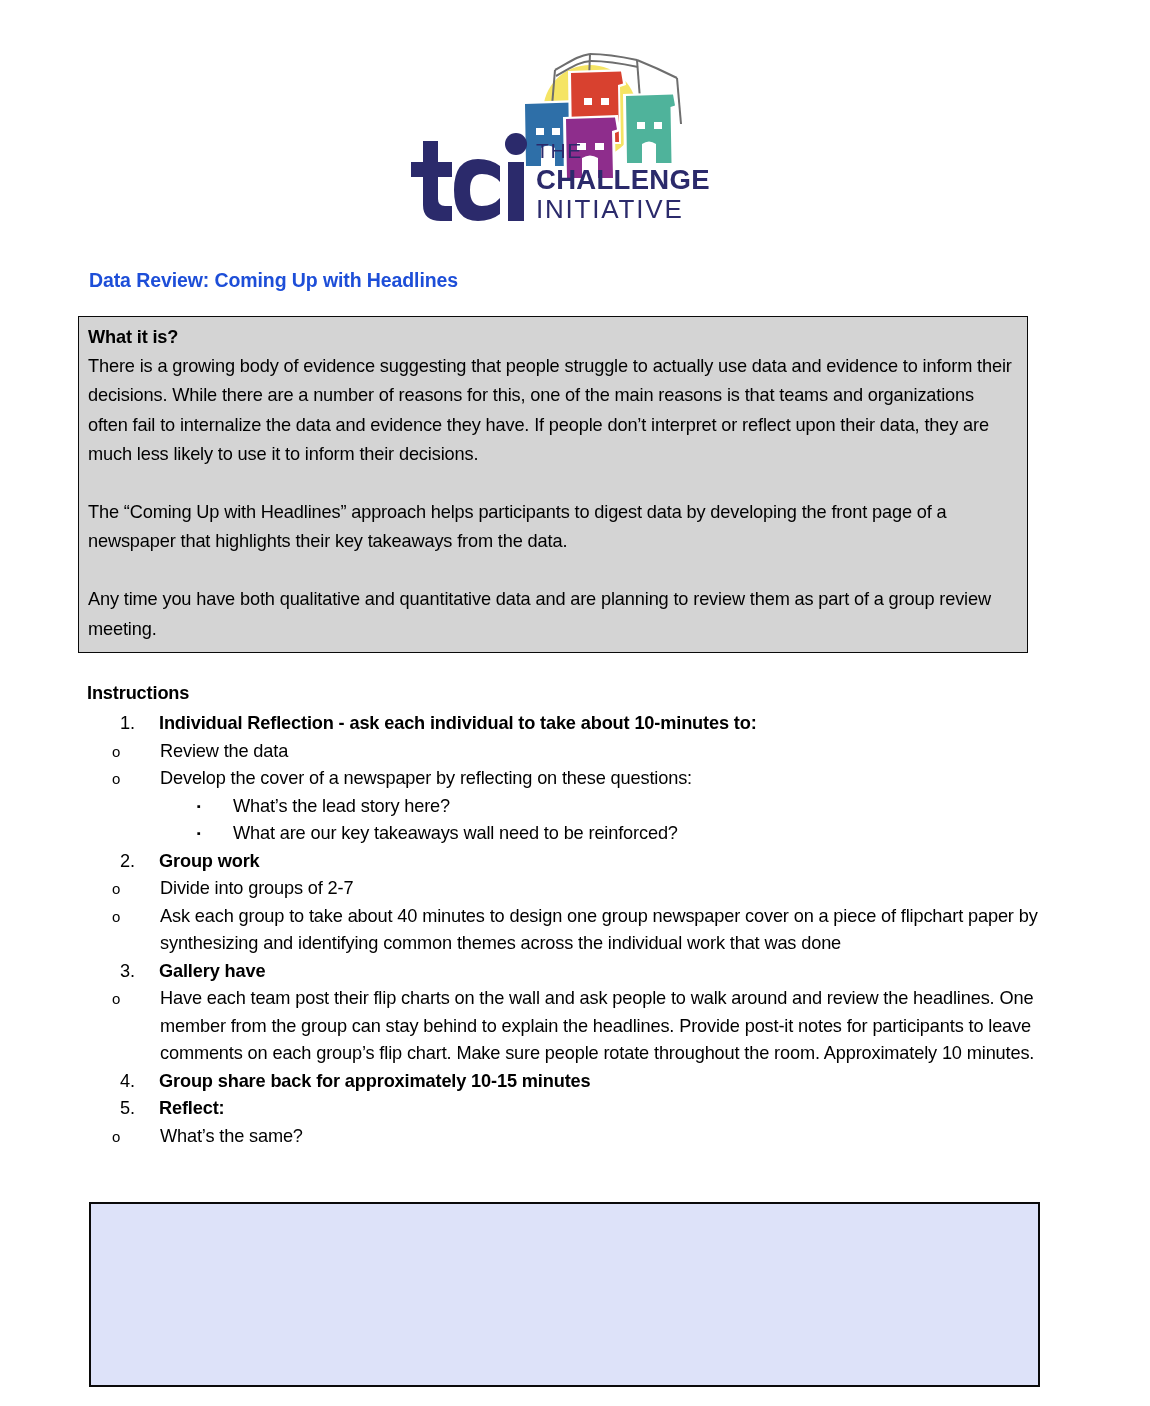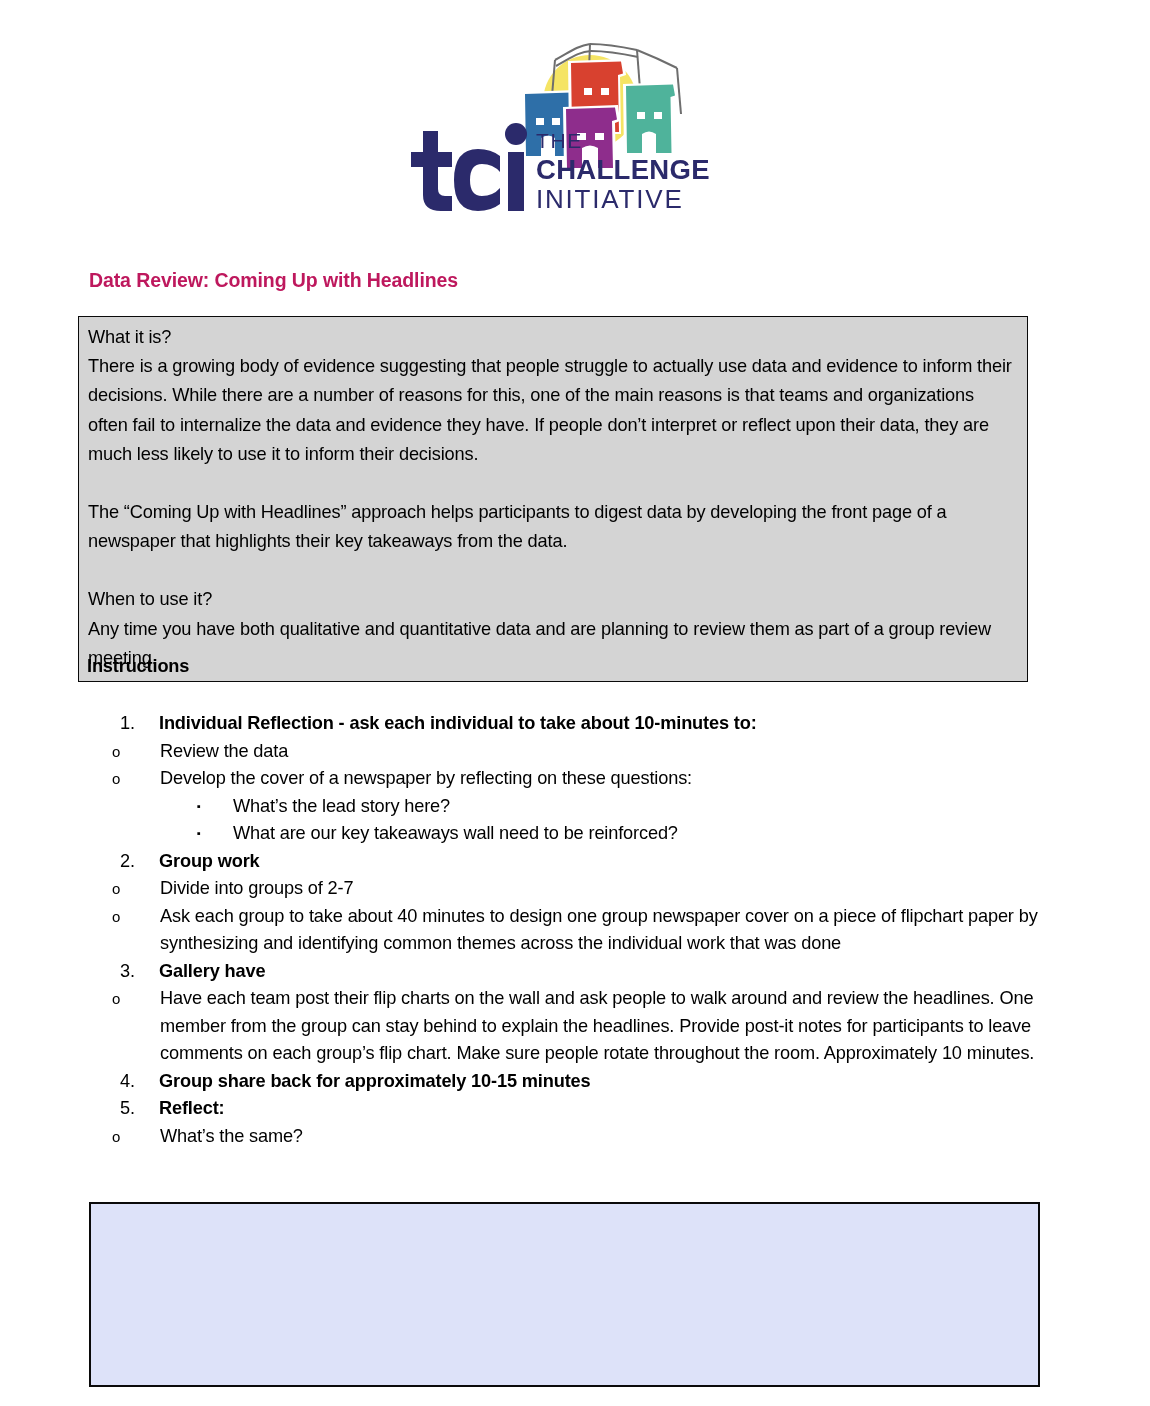--- a/index.html
+++ b/index.html
@@ -14,62 +14,62 @@
     position: relative;
     font-family: "Liberation Sans", sans-serif;
     color: #000000;
     overflow: hidden;
   }
 
   
   .logo-wrap {
     position: absolute;
     left: 405px;
-    top: 30px;
+    top: 40px;
     width: 330px;
     height: 190px;
   }
   .logo-svg { display: block; width: 330px; height: 190px; }
 
   
   .page-title {
     position: absolute;
     left: 89px;
     top: 269px;
     font-size: 19.5px;
     font-weight: bold;
     letter-spacing: -0.1px;
-    color: #be185d;
+    color: #1d4ed8;
   }
 
   
   .gray-box {
     position: absolute;
     left: 78px;
     top: 316px;
     width: 950px;
     box-sizing: border-box;
     border: 1.6px solid #0a0a0a;
     background: #d4d4d4;
     padding: 6px 12px 8px 9px;
   }
   .gray-box p {
     margin: 0;
     font-size: 18.2px;
     line-height: 29.2px;
     letter-spacing: -0.15px;
   }
-  .gray-box .hdr { font-weight: normal; }
+  .gray-box .hdr { font-weight: bold; }
   .gray-box .spacer { height: 29px; }
 
   
   .instructions-heading {
     position: absolute;
     left: 87px;
-    top: 656px;
+    top: 683px;
     font-size: 18.2px;
     font-weight: bold;
     letter-spacing: -0.15px;
   }
 
   .olist {
     position: absolute;
     left: 87px;
     top: 710px;
     width: 1000px;
@@ -205,21 +205,20 @@
 </div>
 
 <div class="page-title">Data Review: Coming Up with Headlines</div>
 
 <div class="gray-box">
   <p class="hdr">What it is?</p>
   <p>There is a growing body of evidence suggesting that people struggle to actually use data and evidence to inform their decisions. While there are a number of reasons for this, one of the main reasons is that teams and organizations often fail to internalize the data and evidence they have. If people don’t interpret or reflect upon their data, they are much less likely to use it to inform their decisions.</p>
   <div class="spacer"></div>
   <p>The “Coming Up with Headlines” approach helps participants to digest data by developing the front page of a newspaper that highlights their key takeaways from the data.</p>
   <div class="spacer"></div>
-  <p class="hdr">When to use it?</p>
   <p>Any time you have both qualitative and quantitative data and are planning to review them as part of a group review meeting.</p>
 </div>
 
 <div class="instructions-heading">Instructions</div>
 
 <div class="olist">
 
   <div class="num-item">
     <span class="marker">1.</span>
     <span class="itext">Individual Reflection - ask each individual to take about 10-minutes to:</span>

